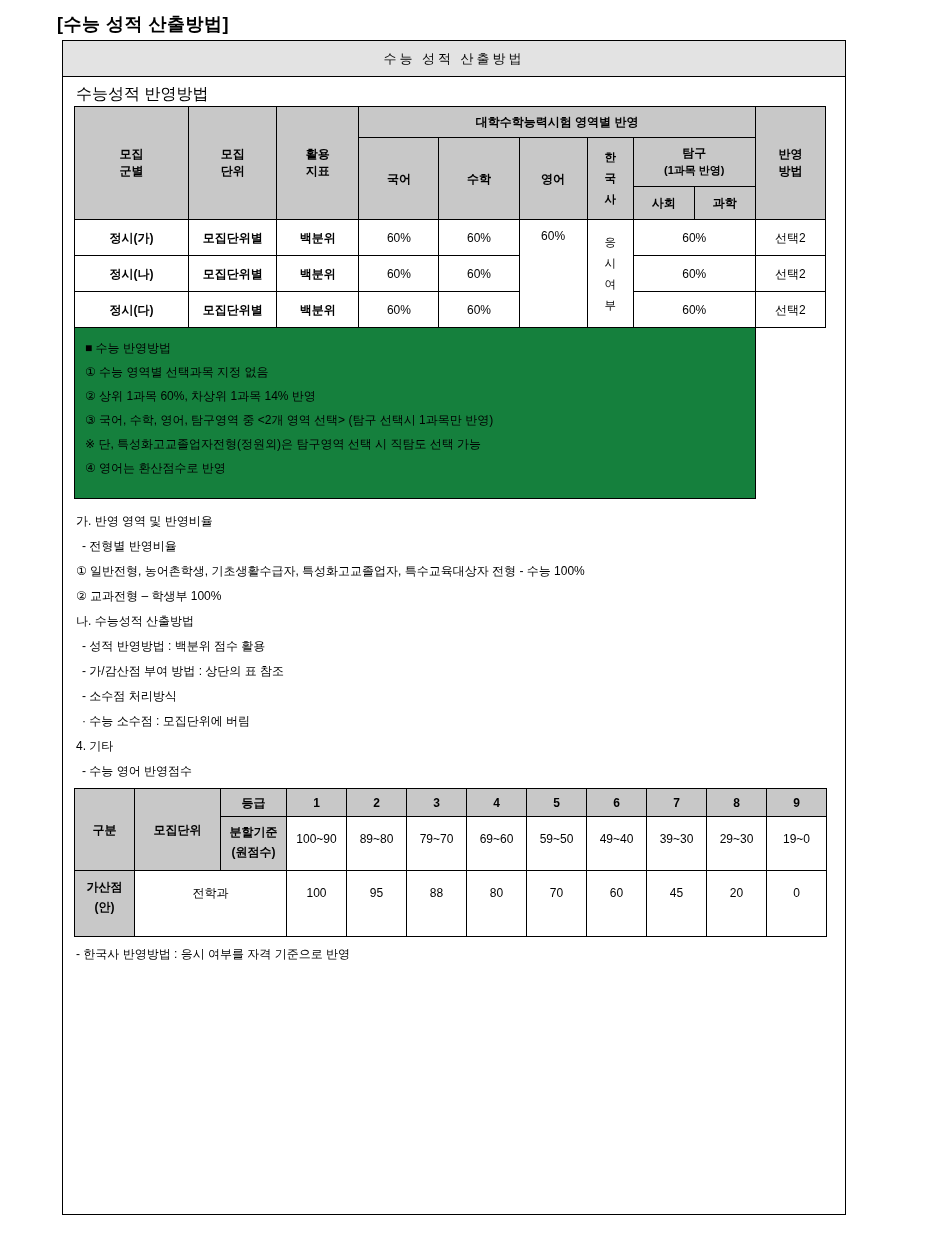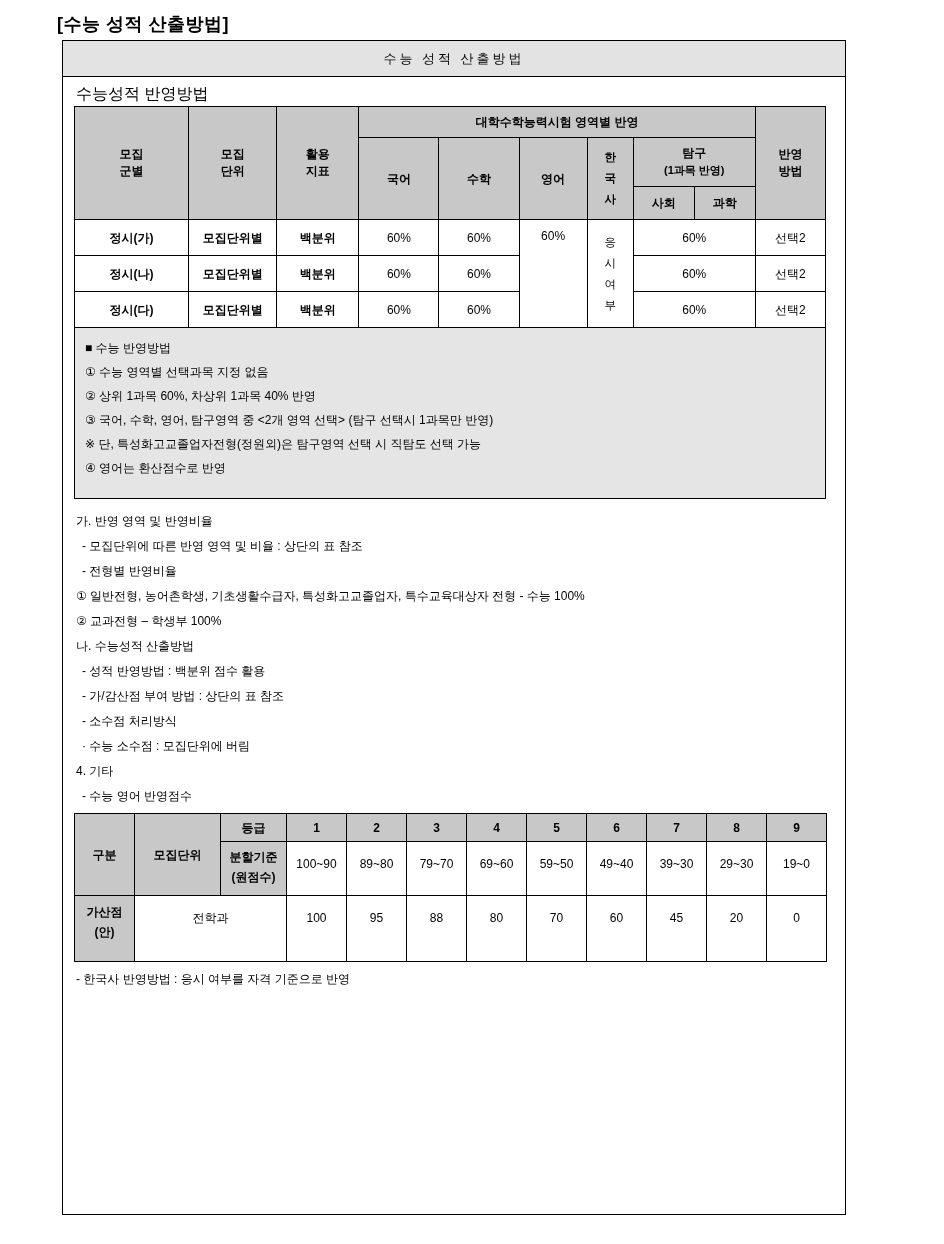--- a/index.html
+++ b/index.html
@@ -105,26 +105,26 @@
   }
   .tbl-main .vert span { display: block; }
   .tbl-main .hstack { line-height: 17px; }
   .tbl-main .hstack span { display: block; }
   .tbl-main .sub-small { font-size: 11px; font-weight: bold; }
   .tbl-main .row-h { height: 36px; margin-top: 44px; }
   .hdr-tall { height: 52px; }
 
   
   .notes-box {
-    width: 752px;
+    width: 682px;
     border: 1px solid #000000;
     box-sizing: border-box;
     margin-top: -1px;
     padding: 8px 10px 18px 10px;
-    background: #e5e5e5;
+    background: #15803d;
   }
   .notes-box .note {
     font-size: 12px;
     line-height: 24px;
     white-space: nowrap;
   }
 
   
   .text-block { margin-top: 10px; }
   .text-block .line {
@@ -255,29 +255,28 @@
             <td>60%</td>
             <td colspan="2">60%</td>
             <td>선택2</td>
           </tr>
         </tbody>
       </table>
 
       <div class="notes-box">
         <div class="note">■ 수능 반영방법</div>
         <div class="note">① 수능 영역별 선택과목 지정 없음</div>
-        <div class="note">② 상위 1과목 60%, 차상위 1과목 40% 반영</div>
+        <div class="note">② 상위 1과목 60%, 차상위 1과목 14% 반영</div>
         <div class="note">③ 국어, 수학, 영어, 탐구영역 중 &lt;2개 영역 선택&gt; (탐구 선택시 1과목만 반영)</div>
         <div class="note">※ 단, 특성화고교졸업자전형(정원외)은 탐구영역 선택 시 직탐도 선택 가능</div>
         <div class="note">④ 영어는 환산점수로 반영</div>
       </div>
 
       <div class="text-block">
         <div class="line">가. 반영 영역 및 반영비율</div>
-        <div class="line indent">- 모집단위에 따른 반영 영역 및 비율 : 상단의 표 참조</div>
         <div class="line indent">- 전형별 반영비율</div>
         <div class="line">① 일반전형, 농어촌학생, 기초생활수급자, 특성화고교졸업자, 특수교육대상자 전형 - 수능 100%</div>
         <div class="line">② 교과전형 – 학생부 100%</div>
         <div class="line">나. 수능성적 산출방법</div>
         <div class="line indent">- 성적 반영방법 : 백분위 점수 활용</div>
         <div class="line indent">- 가/감산점 부여 방법 : 상단의 표 참조</div>
         <div class="line indent">- 소수점 처리방식</div>
         <div class="line indent">· 수능 소수점 : 모집단위에 버림</div>
         <div class="line">4. 기타</div>
         <div class="line indent">- 수능 영어 반영점수</div>

